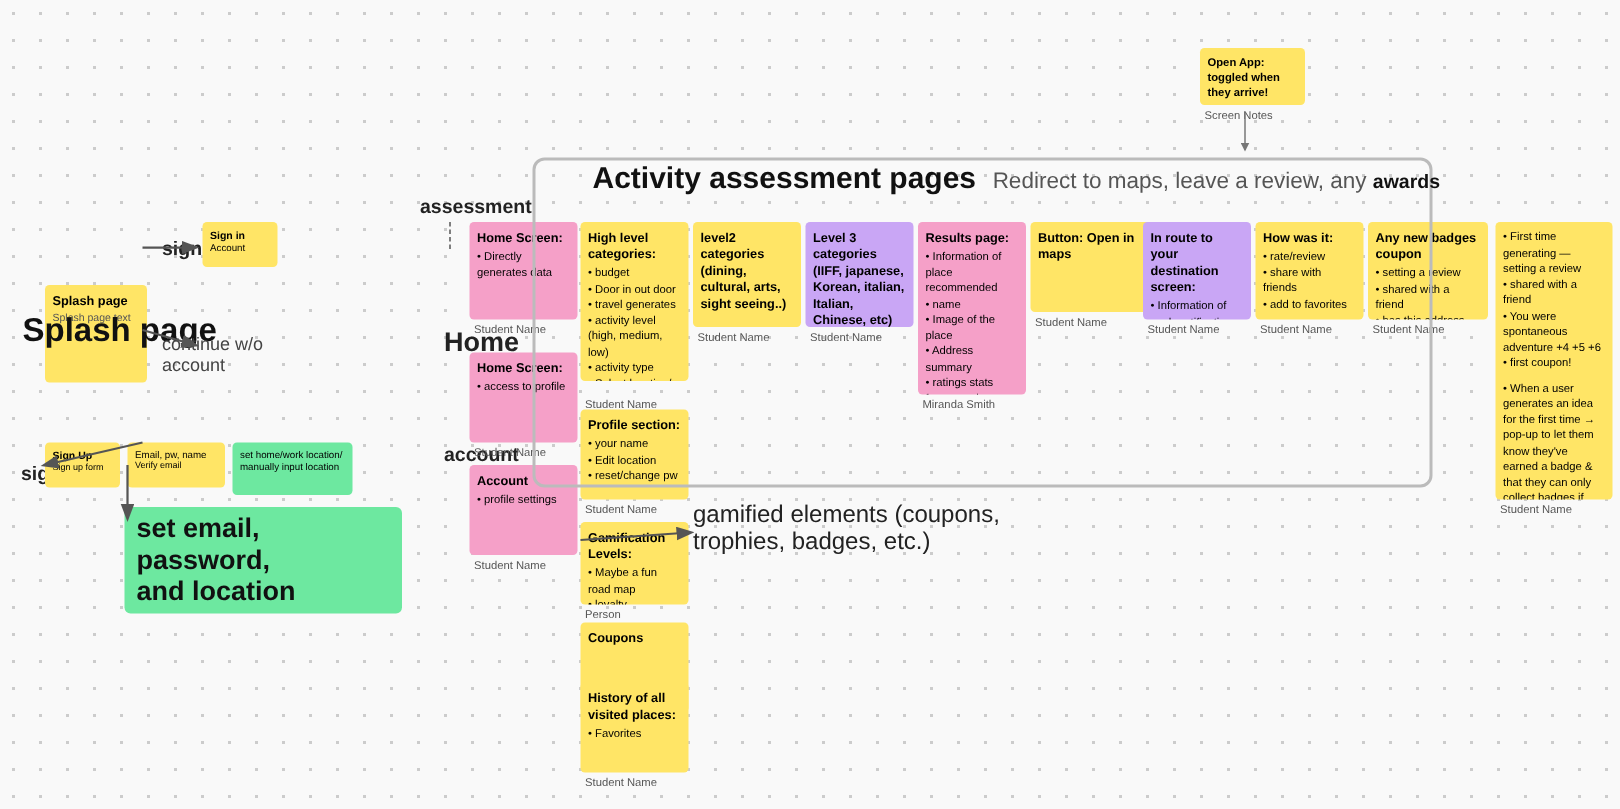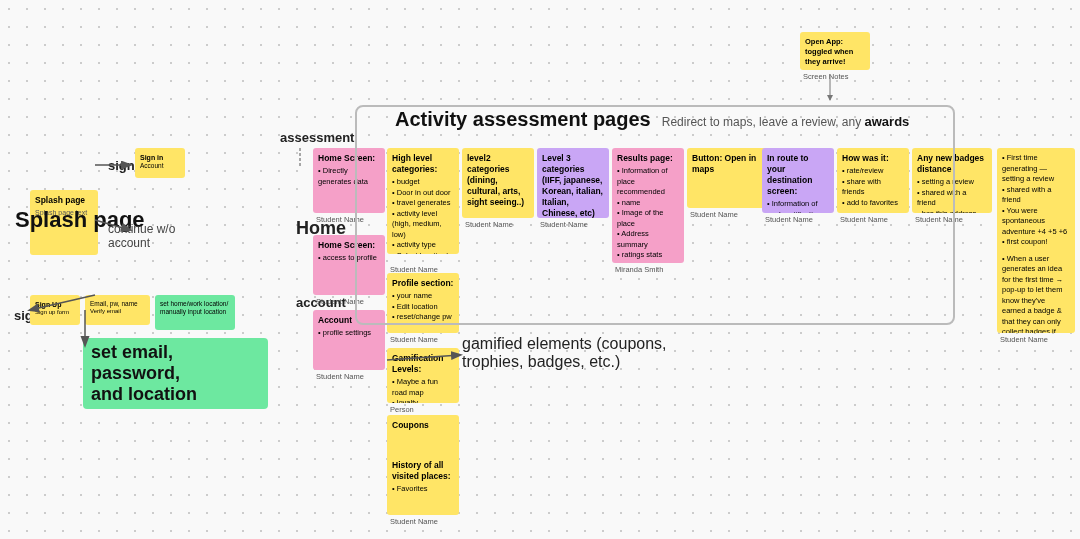--- a/index.html
+++ b/index.html
@@ -148,21 +148,21 @@
   <div class="label-text" style="left:280px;top:130px;font-size:13px;">assessment</div>
 
   <div class="label-text" style="left:296px;top:218px;font-size:18px;font-weight:700;">Home</div>
 
   <div class="label-text" style="left:296px;top:295px;font-size:13px;">account</div>
 
   <div class="section-box" style="left:355px;top:105px;width:600px;height:220px;z-index:1;"></div>
 
   <div style="position:absolute;left:395px;top:108px;z-index:5;">
     <span style="font-size:20px;font-weight:700;color:#111;">Activity assessment pages</span>
-    <span style="font-size:12px;color:#555;margin-left:8px;">Redirect to maps, leave a review, any </span>
+    <span style="font-size:15px;color:#555;margin-left:8px;">Redirect to maps, leave a review, any </span>
     <span style="font-size:13px;font-weight:700;color:#111;">awards</span>
   </div>
 
   <div class="sticky-note sticky-pink" style="left:313px;top:148px;width:72px;height:65px;">
     <div class="note-title">Home Screen:</div>
     <div class="note-item">Directly generates data</div>
   </div>
   <div class="note-label" style="left:316px;top:215px;">Student Name</div>
 
   <div class="sticky-note sticky-yellow" style="left:387px;top:148px;width:72px;height:106px;">
@@ -212,21 +212,21 @@
 
   <div class="sticky-note sticky-yellow" style="left:837px;top:148px;width:72px;height:65px;">
     <div class="note-title">How was it: </div>
     <div class="note-item">rate/review</div>
     <div class="note-item">share with friends</div>
     <div class="note-item">add to favorites</div>
   </div>
   <div class="note-label" style="left:840px;top:215px;">Student Name</div>
 
   <div class="sticky-note sticky-yellow" style="left:912px;top:148px;width:80px;height:65px;">
-    <div class="note-title">Any new badges distance</div>
+    <div class="note-title">Any new badges coupon</div>
     <div class="note-item">setting a review</div>
     <div class="note-item">shared with a friend</div>
     <div class="note-item">has this address need?</div>
   </div>
   <div class="note-label" style="left:915px;top:215px;">Student Name</div>
 
   <div class="sticky-note sticky-yellow" style="left:997px;top:148px;width:78px;height:185px;">
     <div class="note-item">First time generating — setting a review</div>
     <div class="note-item">shared with a friend</div>
     <div class="note-item">You were spontaneous adventure +4 +5 +6</div>

